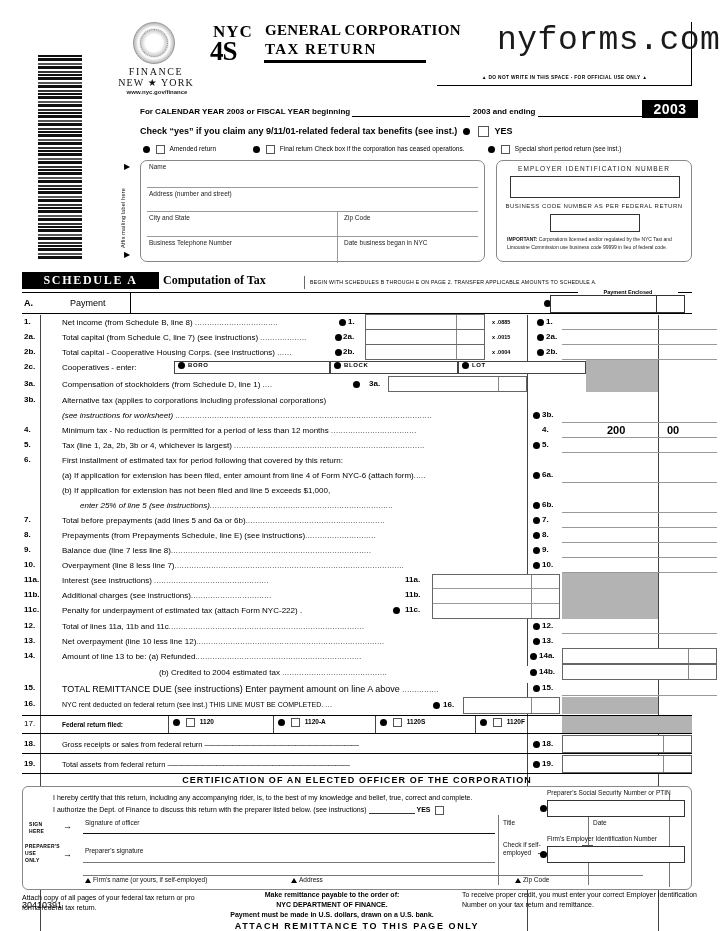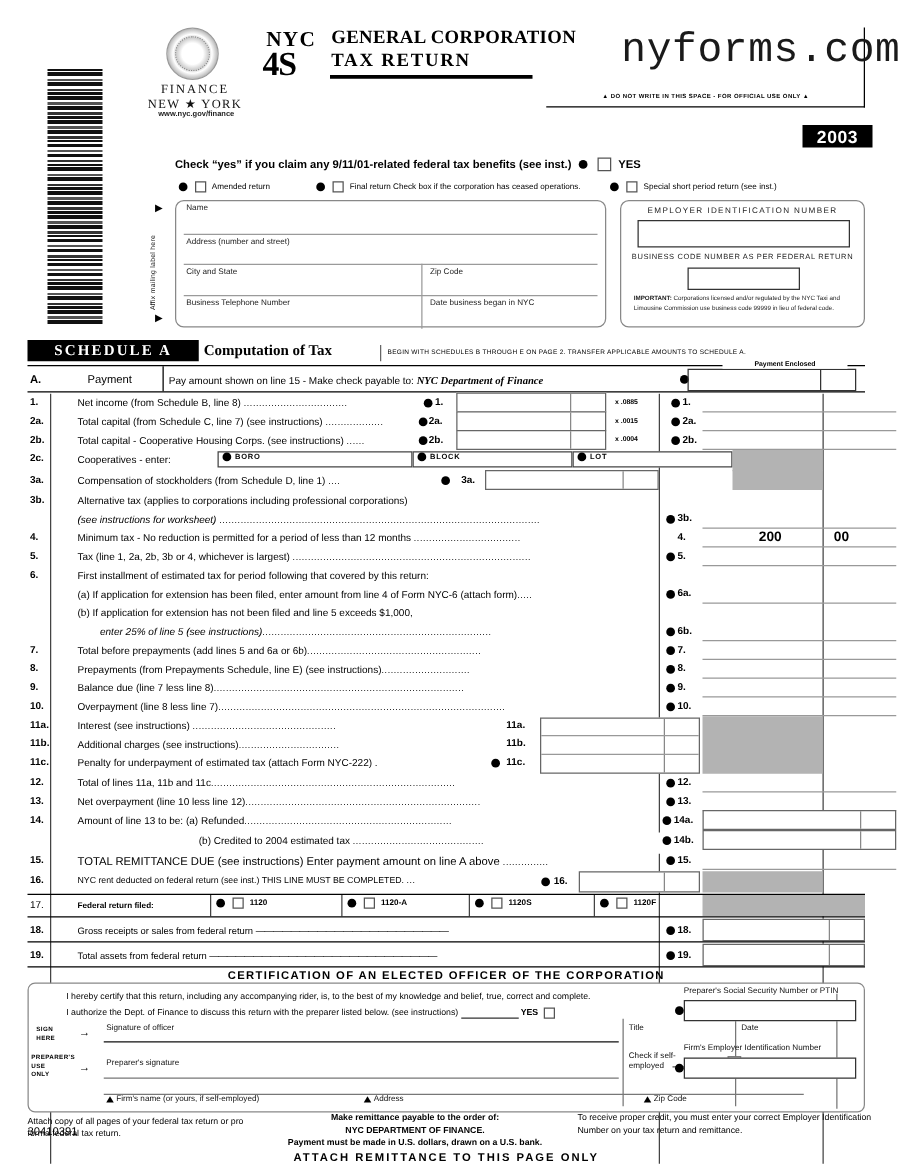--- a/index.html
+++ b/index.html
@@ -256,20 +256,26 @@
   <div class="form-num">4S</div>
   <div class="title1">GENERAL CORPORATION</div>
   <div class="title2">TAX RETURN</div>
   <div class="title-rule"></div>
 
   <div class="official-box"></div>
   <div class="watermark">nyforms.com</div>
   <div class="official-note">▲ DO NOT WRITE IN THIS SPACE - FOR OFFICIAL USE ONLY ▲</div>
   <div class="yearbox">2003</div>
 
+  <div class="cal-line">
+    <span>For CALENDAR YEAR 2003 or FISCAL YEAR beginning</span>
+    <span class="ul" style="width:118px">&nbsp;</span>
+    <span>2003 and ending</span>
+    <span class="ul" style="width:108px">&nbsp;</span>
+  </div>
 
   <div class="check-yes-line">
     <span>Check “yes” if you claim any 9/11/01-related federal tax benefits (see inst.)</span>
     <span class="bullet"></span>
     <span class="cbox"></span>
     <span style="font-weight:bold">YES</span>
   </div>
 
   <div class="opt-row">
     <span class="opt a">
@@ -327,21 +333,20 @@
 
   <div class="sched-wrap">
     <div class="sched-tag">SCHEDULE A</div>
     <div class="sched-sub">Computation of Tax</div>
     <div class="sched-note">BEGIN WITH SCHEDULES B THROUGH E ON PAGE 2.  TRANSFER APPLICABLE AMOUNTS TO SCHEDULE A.</div>
 
     <div class="pay-row">
       <span class="pay-A">A.</span>
       <span class="pay-word">Payment</span>
       <span class="pay-divider" style="left:108px"></span>
-      <span class="pay-text"><span>Pay amount shown on line 15 - Make check payable to: </span><i>NYC Department of Finance</i></span>
       <span class="bullet pay-bullet"></span>
       <span class="pay-field"></span>
       <span class="pay-enclosed-cap">Payment Enclosed</span>
     </div>
 
     <div class="lines">
 
       <div class="col-vline" style="left:18px; top:0; height:630px;"></div>
       <div class="col-vline" style="left:505px; top:0; height:351px;"></div>
       <div class="col-vline" style="left:505px; top:368px; height:262px;"></div>

